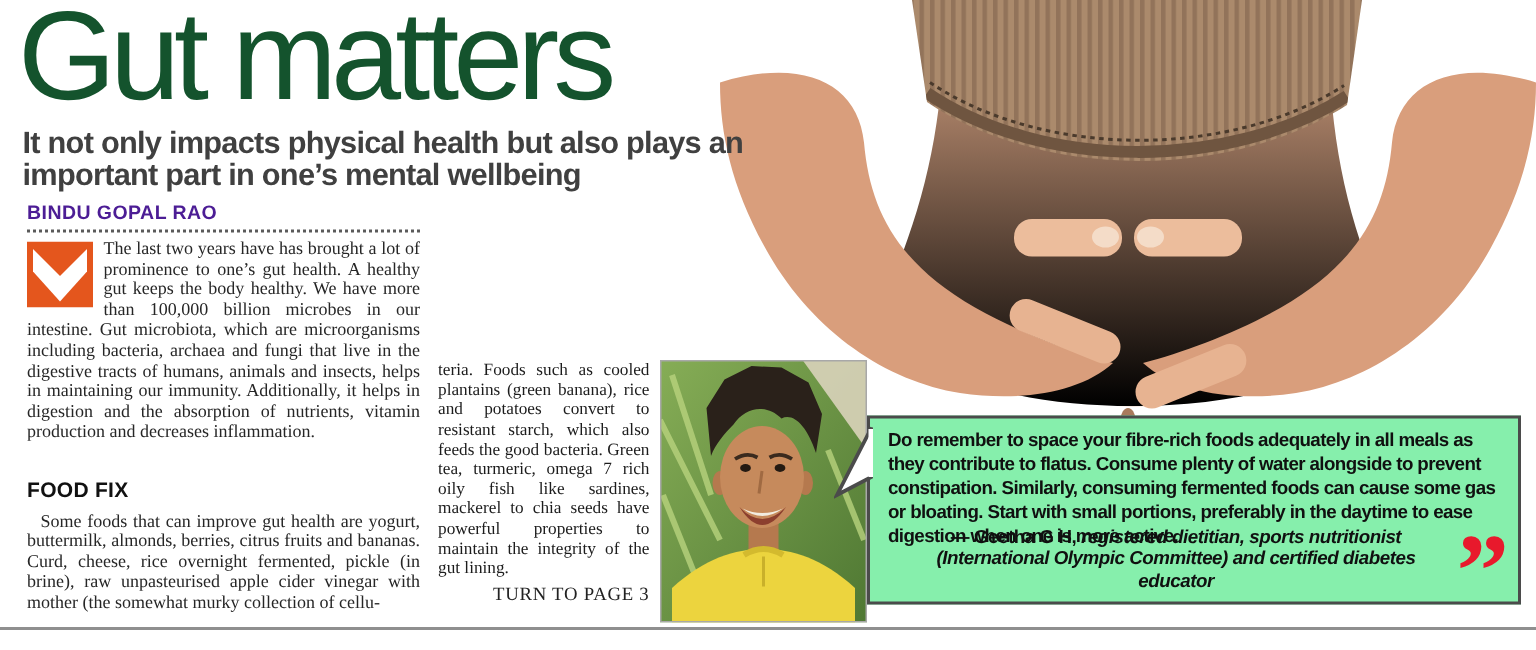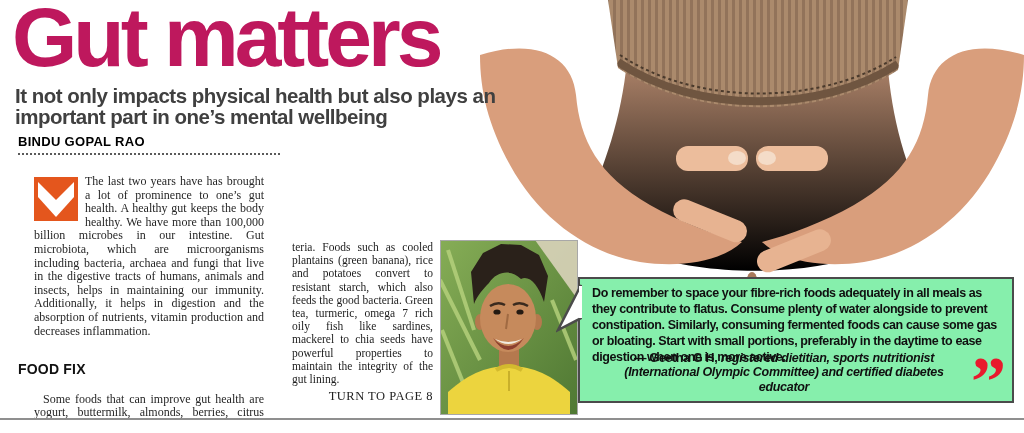--- a/index.html
+++ b/index.html
@@ -5,33 +5,33 @@
   html,body{margin:0;padding:0;background:#ffffff;}
   #page{position:relative;width:1024px;height:433px;background:#ffffff;overflow:hidden;
         font-family:"Liberation Serif", serif;color:#1c1c1c;}
 
   
   #belly-photo{position:absolute;left:480px;top:0;width:544px;height:300px;z-index:1;}
   #portrait-photo{position:absolute;left:440px;top:240px;width:138px;height:175px;z-index:3;}
 
   
   #headline{position:absolute;left:12px;top:2px;z-index:2;
-    font-family:"Liberation Sans", sans-serif;font-weight:bold;font-size:84px;line-height:0.85;
-    letter-spacing:-4px;color:#be185d;white-space:nowrap;}
+    font-family:"Liberation Sans", sans-serif;font-weight:normal;font-size:84px;line-height:0.85;
+    letter-spacing:-4px;color:#14532d;white-space:nowrap;}
   #subtitle{position:absolute;left:15px;top:85px;width:500px;z-index:2;
     font-family:"Liberation Sans", sans-serif;font-weight:bold;font-size:20.5px;line-height:21px;
     letter-spacing:-0.5px;color:#404040;}
   #byline{position:absolute;left:18px;top:134px;width:262px;z-index:2;
     font-family:"Liberation Sans", sans-serif;font-weight:bold;font-size:13px;letter-spacing:0.3px;
-    color:#000000;padding-bottom:4px;border-bottom:2px dotted #5a5a5a;}
+    color:#4c1d95;padding-bottom:4px;border-bottom:2px dotted #5a5a5a;}
 
   
   .bodytext{font-size:12px;line-height:13.6px;text-align:justify;color:#262626;}
   #col1{position:absolute;left:18px;top:159px;width:262px;height:262px;overflow:hidden;z-index:2;}
-  #col1 p{margin:16px;}
+  #col1 p{margin:0;}
   #dropcap{float:left;width:44px;height:44px;margin:2px 7px 2px 0;}
   #foodfix-heading{font-family:"Liberation Sans", sans-serif;font-weight:bold;font-size:14px;
     color:#111;margin:25px 0 7px 0;letter-spacing:0.2px;}
   #col1 .indent, #col2a .indent{text-indent:9px;}
   #col2a{position:absolute;left:292px;top:137px;width:261px;height:102px;overflow:hidden;z-index:2;}
   #col2a p{margin:0;}
   #col2b{position:absolute;left:292px;top:241px;width:141px;height:146px;overflow:hidden;z-index:2;
     font-size:11.5px;line-height:13.2px;}
   #col2b p{margin:0;text-align:justify;}
   #turnto{position:absolute;left:292px;top:389px;width:141px;z-index:2;text-align:right;
@@ -108,21 +108,21 @@
     <div id="foodfix-heading">FOOD FIX</div>
     <p class="indent">Some foods that can improve gut health are yogurt, buttermilk, almonds, berries, citrus fruits and bananas. Curd, cheese, rice overnight fermented, pickle (in brine), raw unpasteurised apple cider vinegar with mother (the somewhat murky collection of cellu-</p>
   </div>
 
   <div id="col2a" class="bodytext">
   </div>
 
   <div id="col2b">
     <p>teria. Foods such as cooled plantains (green banana), rice and potatoes convert to resistant starch, which also feeds the good bacteria. Green tea, turmeric, omega 7 rich oily fish like sardines, mackerel to chia seeds have powerful properties to maintain the integrity of the gut lining.</p>
   </div>
-  <div id="turnto">TURN TO PAGE 8</div>
+  <div id="turnto">TURN TO PAGE 3</div>
 
   <svg id="portrait-photo" viewBox="0 0 138 175" xmlns="http://www.w3.org/2000/svg">
     <defs>
       <linearGradient id="palmG" x1="0" y1="0" x2="1" y2="1">
         <stop offset="0" stop-color="#86ad56"></stop>
           <stop offset="1" stop-color="#4f7833"></stop>
       </linearGradient>
     </defs>
     <rect width="138" height="175" fill="url(#palmG)"></rect>
     <polygon points="95,0 138,0 138,60" fill="#d9d3ba" opacity="0.9"></polygon>

